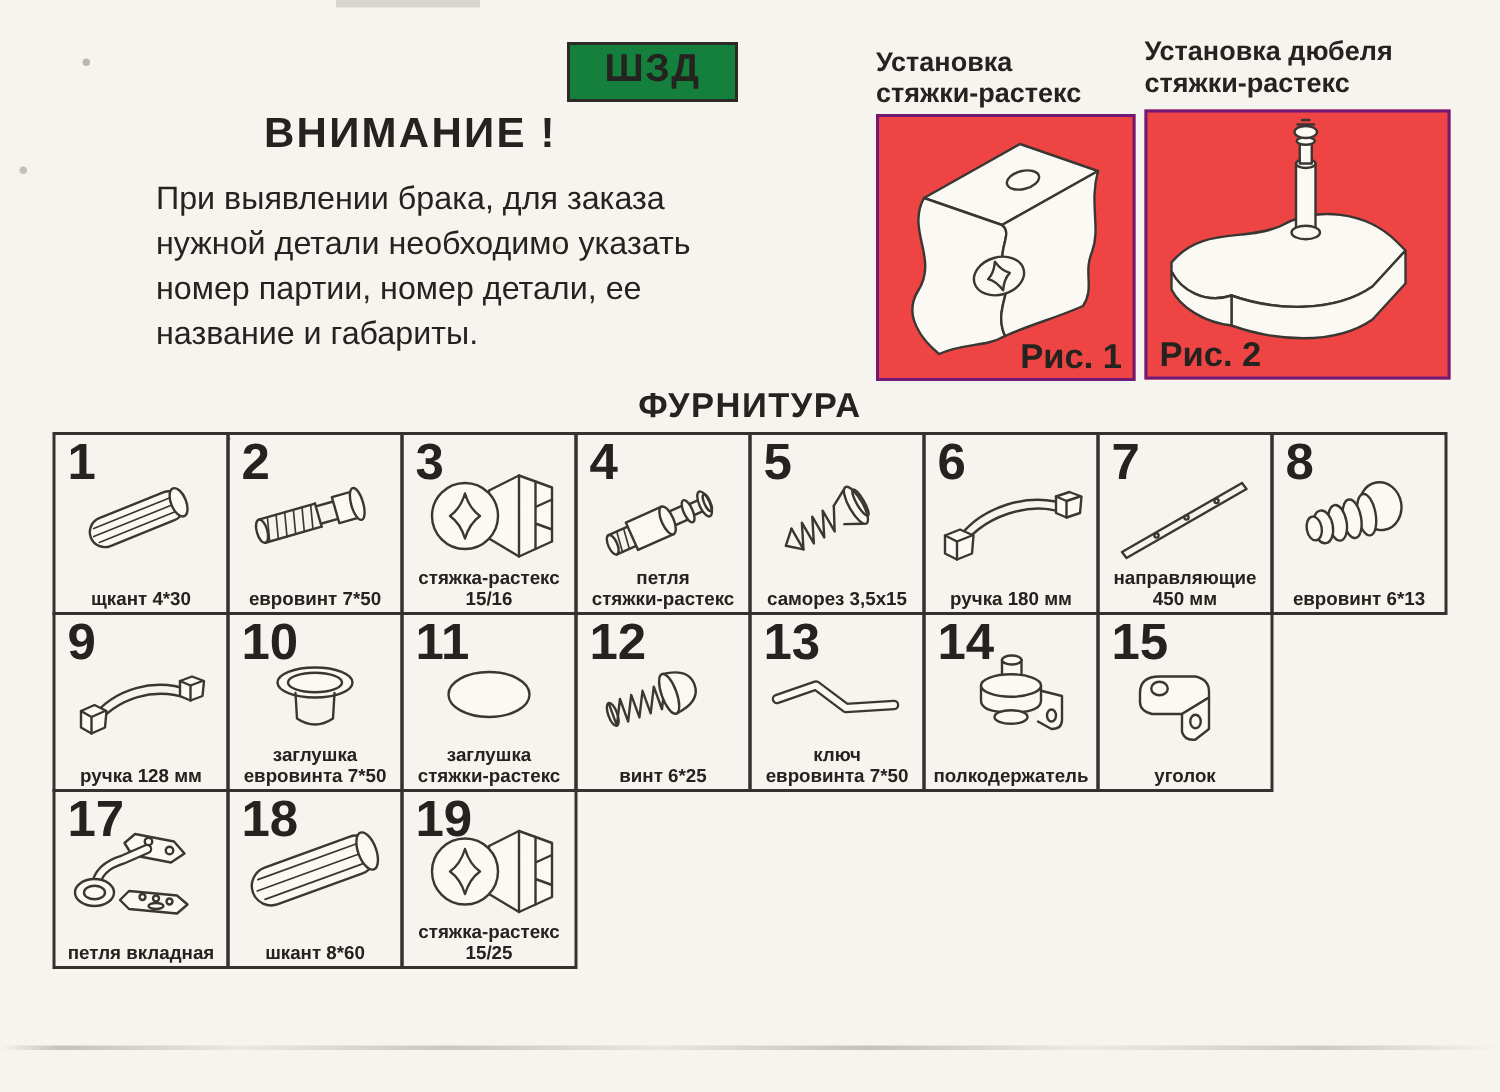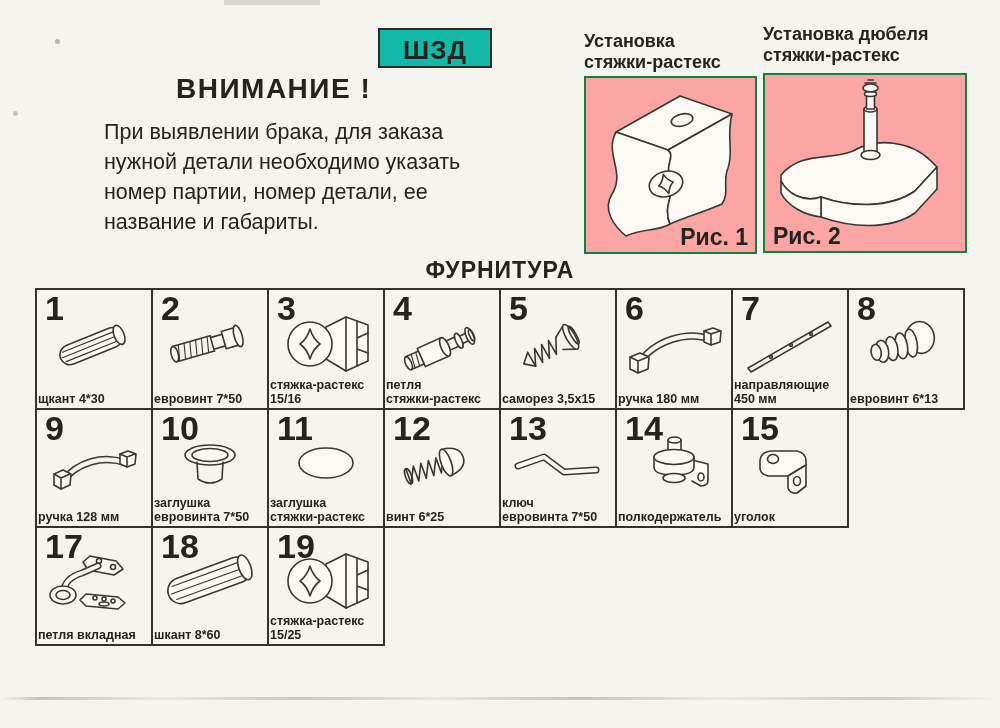--- a/index.html
+++ b/index.html
@@ -1,44 +1,44 @@
 <!DOCTYPE html>
 <html><head>
 <meta charset="utf-8">
 <style>
   html,body{margin:0;padding:0}
   body{width:1000px;height:728px;background:#f6f4ee;position:relative;overflow:hidden;
        font-family:"Liberation Sans",sans-serif;color:#25231f}
   .abs{position:absolute}
   
-  #code-box{left:378px;top:28px;width:110px;height:36px;border:2.5px solid #2c2a26;background:#14b8a6;
-            display:flex;align-items:flex-end;justify-content:center;font-weight:bold;font-size:26px;letter-spacing:1px}
+  #code-box{left:378px;top:28px;width:110px;height:36px;border:2.5px solid #2c2a26;background:#15803d;
+            display:flex;align-items:flex-start;justify-content:center;font-weight:bold;font-size:26px;letter-spacing:1px}
   #warn-title{left:176px;top:73px;font-size:28px;font-weight:bold;letter-spacing:1.5px}
   #warn-text{left:104px;top:117px;width:430px;font-size:21.5px;line-height:30px;white-space:pre-line}
   
   .fig-title{font-weight:bold;font-size:18px;line-height:21px;text-align:left;white-space:pre-line}
   #fig1-title{left:584px;top:31px;width:169px}
   #fig2-title{left:763px;top:24px;width:200px}
-  .fig-box{border:2px solid #15803d;background:#fca5a5}
+  .fig-box{border:2px solid #701a75;background:#ef4444}
   #fig1-box{left:584px;top:76px;width:169px;height:174px}
   #fig2-box{left:763px;top:73px;width:200px;height:176px}
   .fig-caption{position:absolute;font-weight:bold;font-size:23px;bottom:1px}
   #fig1-box .fig-caption{right:7px}
   #fig2-box .fig-caption{left:8px}
   
   #furn-title{left:0;top:257px;width:1000px;text-align:center;font-size:23px;font-weight:bold;letter-spacing:1px}
   #grid{left:35px;top:288px}
   .row{display:flex}
   .row + .row{margin-top:-2px}
   .cell{box-sizing:border-box;width:118px;height:122px;border:2px solid #34322e;position:relative;background:transparent}
   .row .cell + .cell{margin-left:-2px}
   .row2 .cell,.row3 .cell{height:120px}
   .num{position:absolute;top:-2px;left:8px;font-size:34px;font-weight:bold;line-height:40px}
   .art{position:absolute;left:50%;top:45%;transform:translate(-50%,-50%)}
-  .label{position:absolute;left:1px;right:1px;bottom:2px;text-align:left;font-size:12.5px;font-weight:bold;
+  .label{position:absolute;left:1px;right:1px;bottom:2px;text-align:center;font-size:12.5px;font-weight:bold;
          line-height:13.5px;white-space:pre-line}
   
   svg path,svg rect,svg ellipse,svg circle{stroke:#3a3733;stroke-width:1.6;fill:none;stroke-linecap:round;stroke-linejoin:round}
   svg .f{fill:#faf9f4}
   svg .thin{stroke-width:1.1}
   svg .thick{stroke-width:7;stroke:#3a3733}
   svg .inner{stroke-width:4;stroke:#faf9f4}
   
   #top-sliver{left:224px;top:0;width:96px;height:5px;background:#d9d6cf}
   #crease{left:0;top:697px;width:1000px;height:3px;

